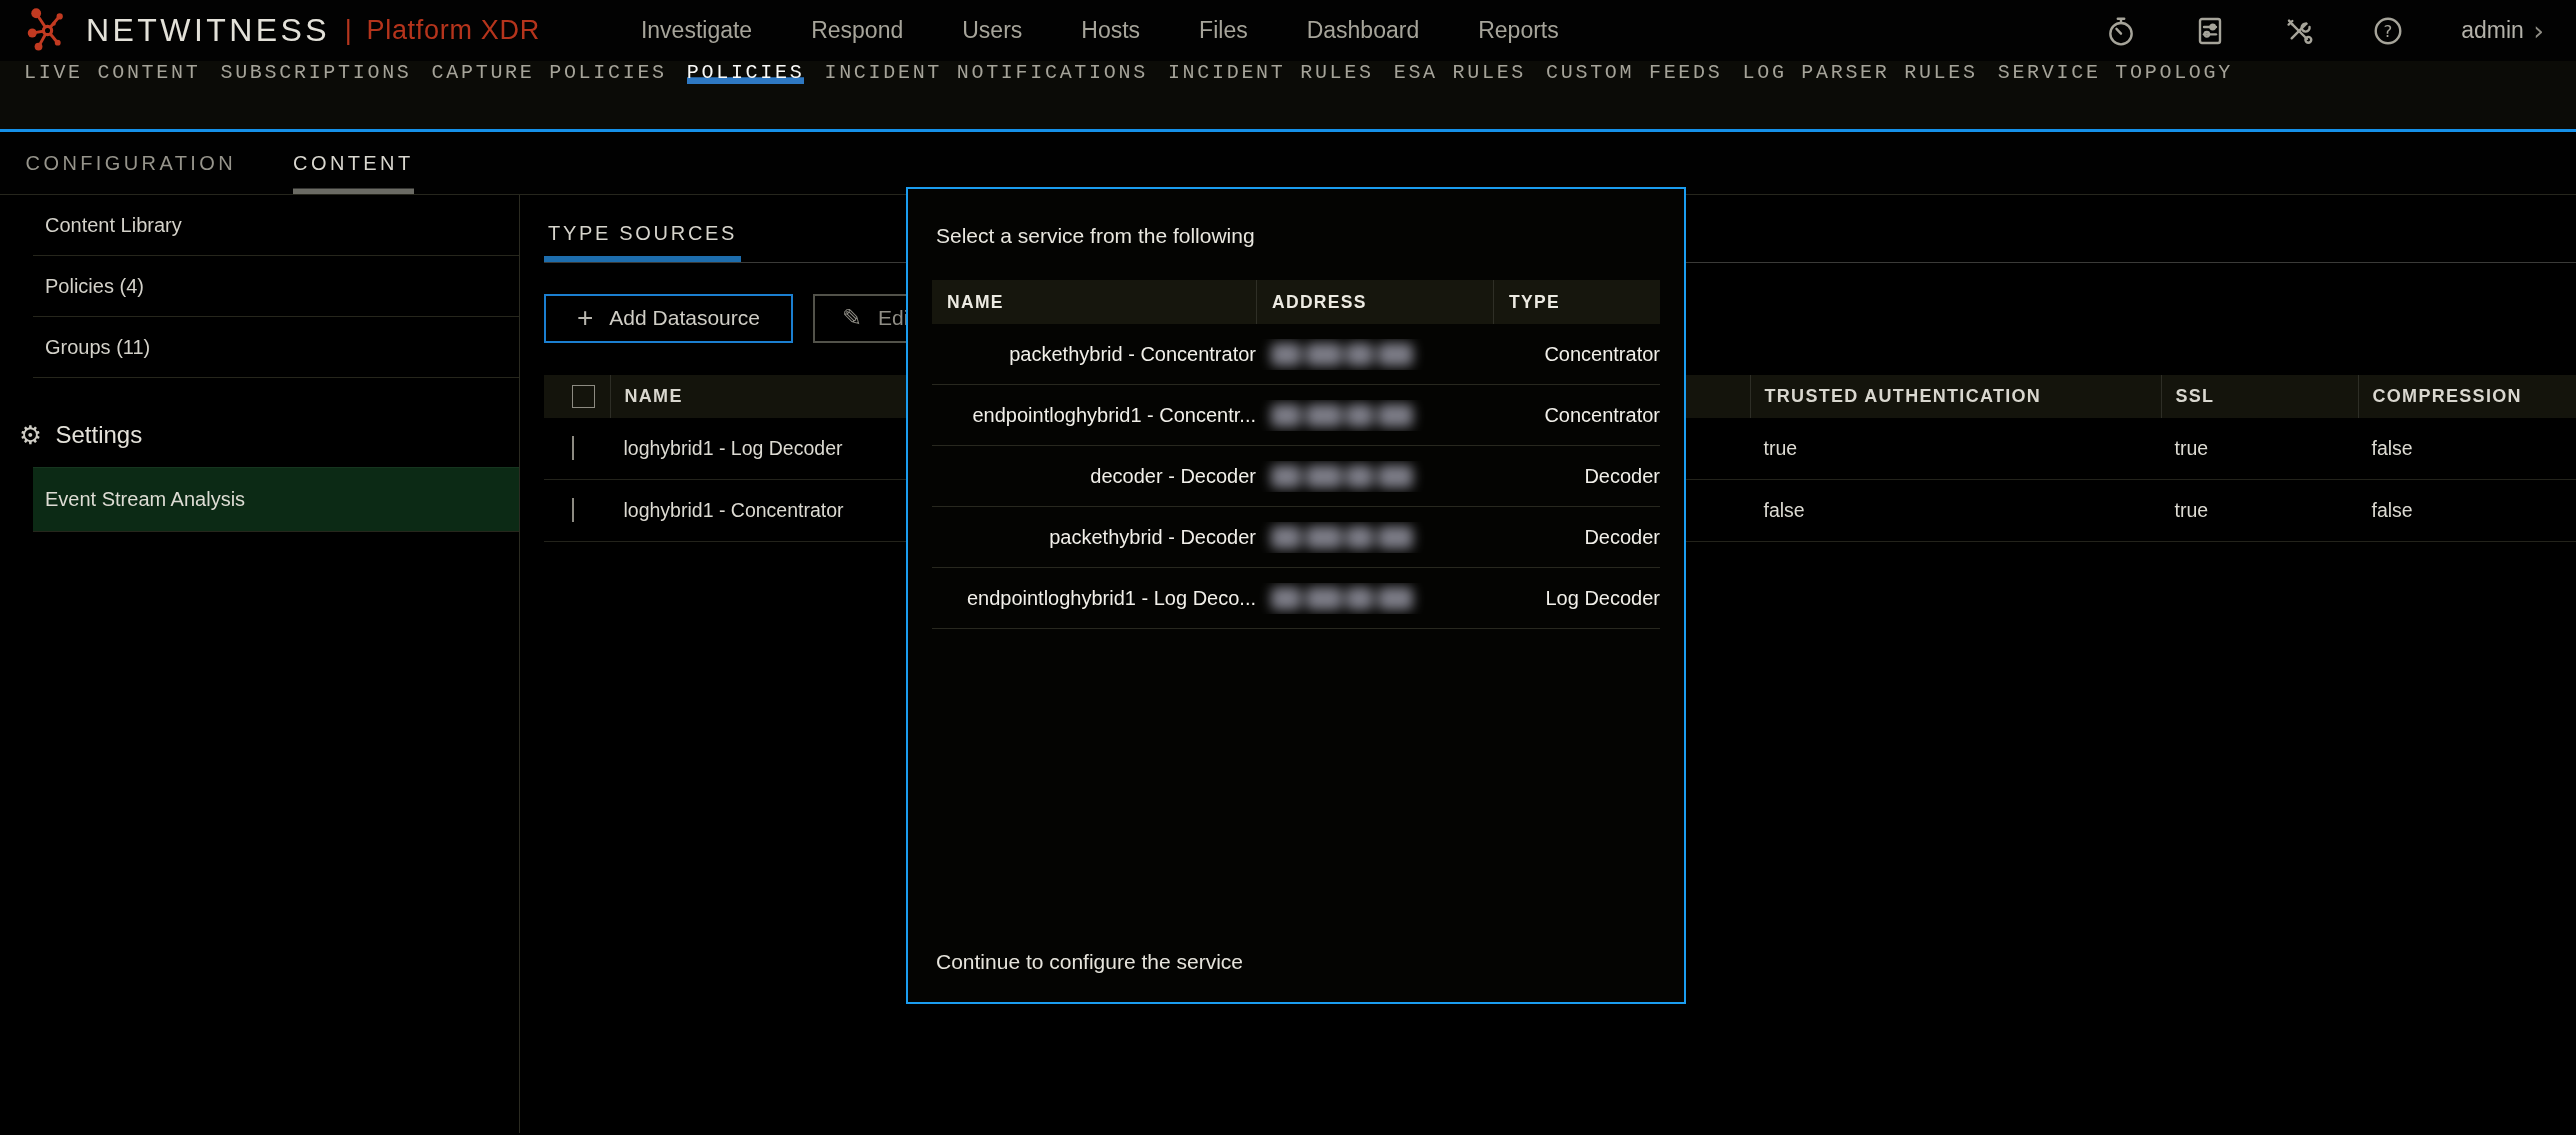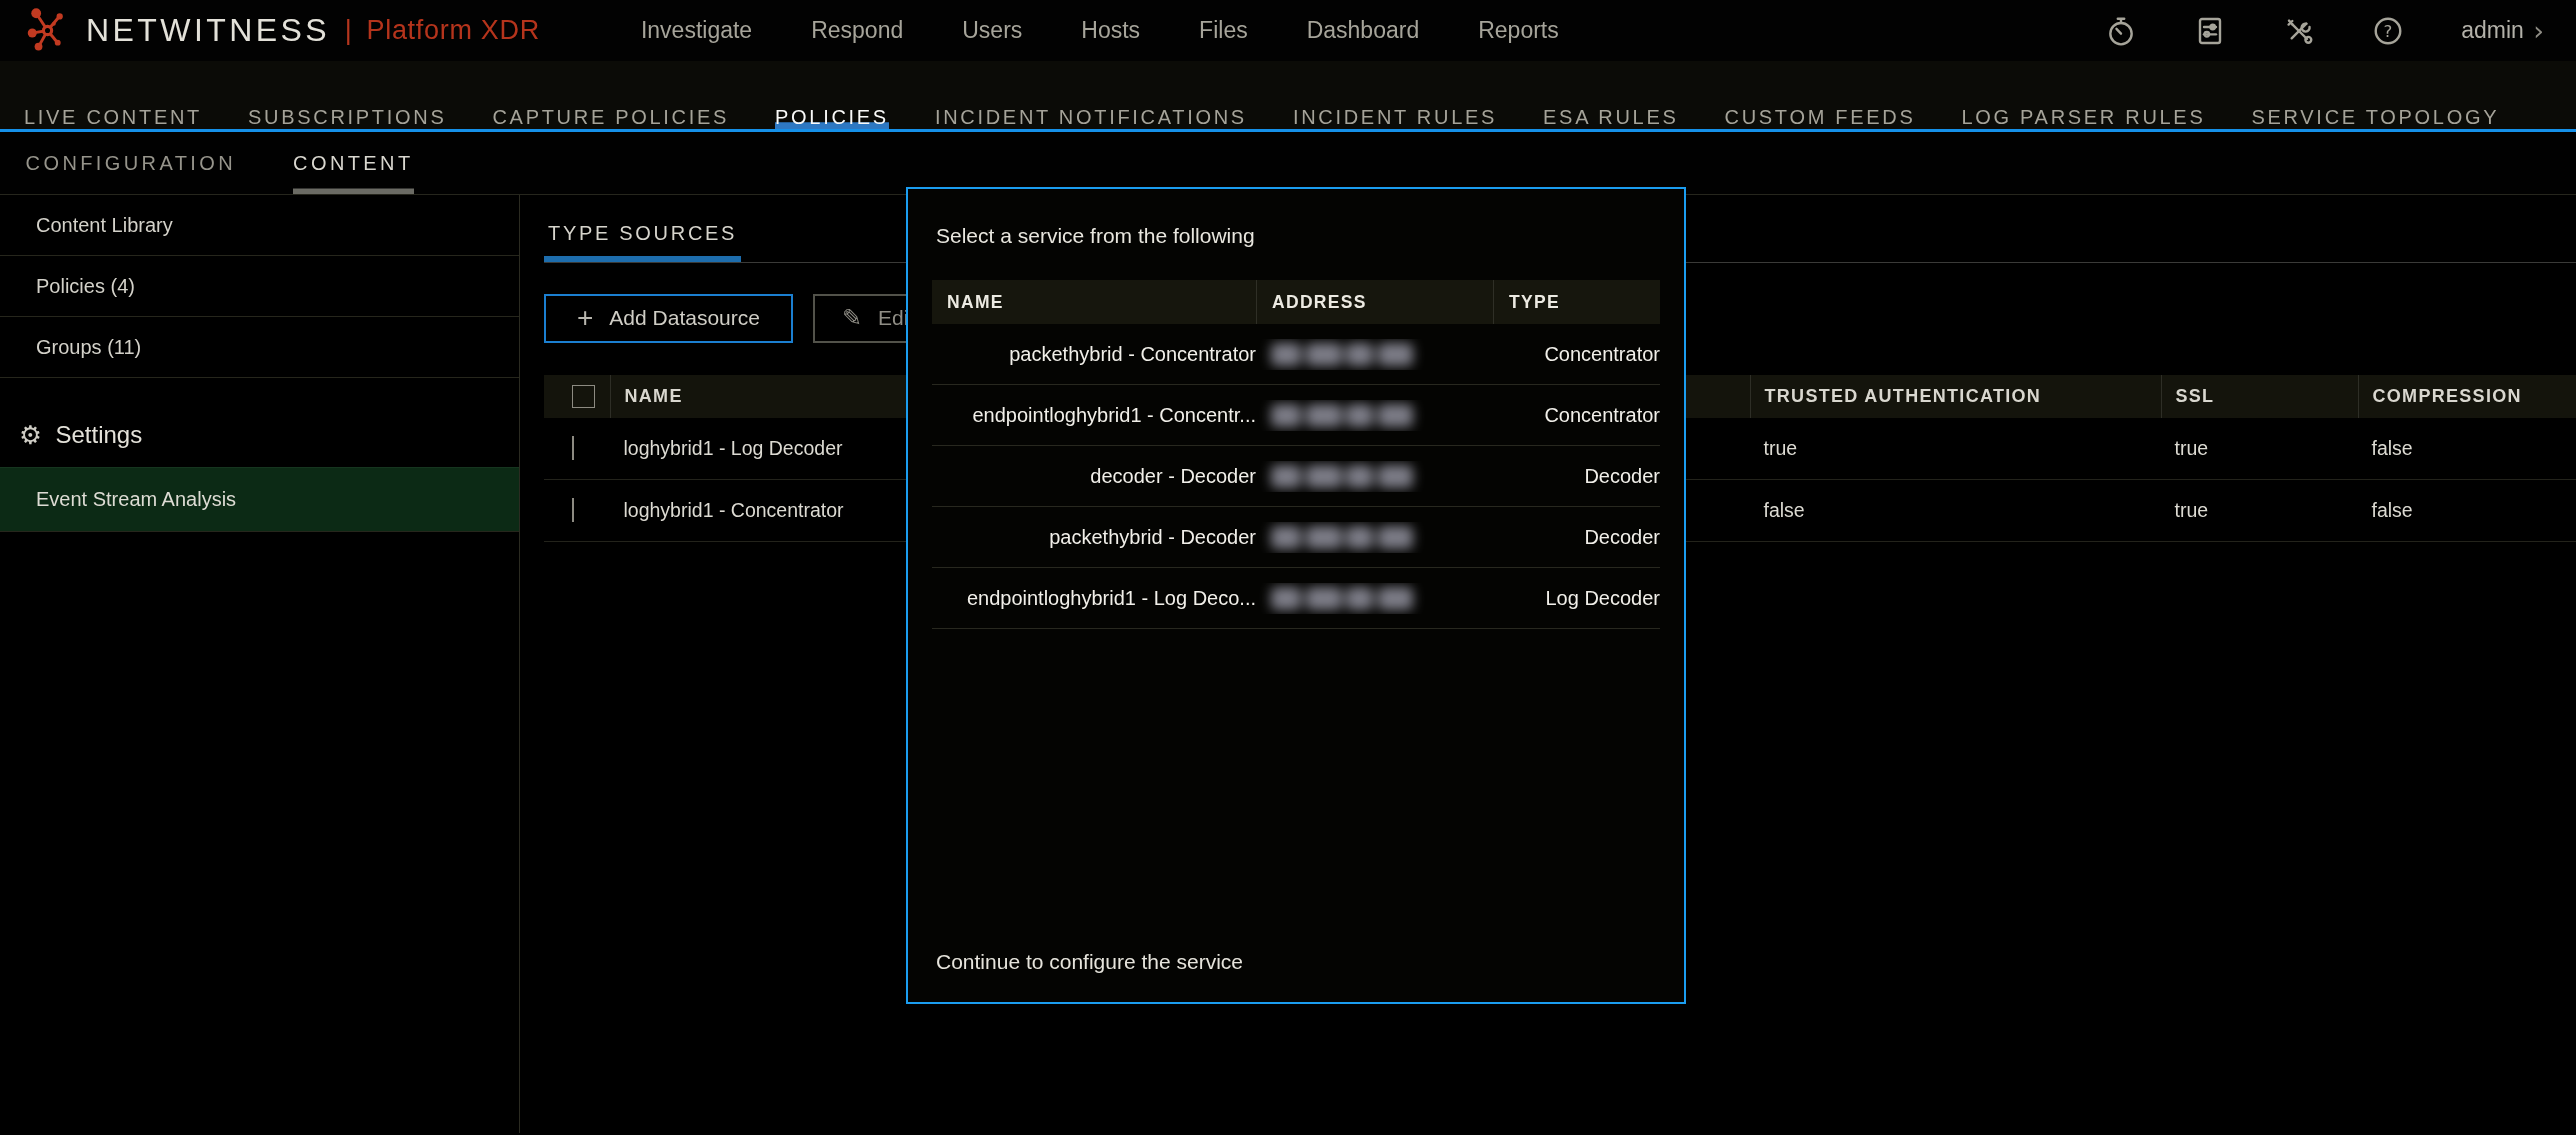--- a/index.html
+++ b/index.html
@@ -15,37 +15,37 @@
   .brand-product { font-size: 27px; color: #b5341c; letter-spacing: 0.7px; }
   .topnav { display: flex; gap: 59px; margin-left: 101px; }
   .topnav-item { font-size: 23px; color: #a6a49a; cursor: pointer; }
   .topbar-right { margin-left: auto; display: flex; align-items: center; gap: 57px; margin-right: 32px; }
   .topbar-right svg { display: block; }
   .admin { display: flex; align-items: center; gap: 9.4px; font-size: 23px; color: #b3b1a9; cursor: pointer; }
   .admin .chev { font-size: 27px; color: #8f8d85; }
 
   
   .nav2 { height: 71px; background: #0b0b07; border-bottom: 3.4px solid #1590e8;
-    display: flex; align-items: flex-end; gap: 46px; padding-left: 24px; }
+    display: flex; align-items: flex-start; gap: 20px; padding-left: 24px; font-family: Liberation Mono, monospace; }
   .nav2-item { display: flex; align-items: center; font-size: 20px; letter-spacing: 2.7px;
     color: #a5a399; cursor: pointer; }
   .nav2-item.active { color: #fafaf8; box-shadow: inset 0 -6.7px 0 #2e78c2; }
 
   
   .nav3 { height: 63px; background: #010101; border-bottom: 1.3px solid #26261d;
     display: flex; align-items: stretch; gap: 57px; padding-left: 25.6px; }
   .nav3-item { display: flex; align-items: center; font-size: 20px; letter-spacing: 3.4px;
     color: #96948b; cursor: pointer; }
   .nav3-item.active { color: #d9d7cf; box-shadow: inset 0 -5.4px 0 #6b6b64; }
 
   
   .layout { display: flex; height: 938px; }
   .sidebar { width: 520px; border-right: 1.3px solid #2b2b21; flex-shrink: 0; }
-  .side-item { height: 61px; display: flex; align-items: center; padding-left: 36px;
-    font-size: 20px; color: #d3d1c9; border-bottom: 1.3px solid #26261c; cursor: pointer; }
+  .side-item { height: 61px; display: flex; align-items: center; padding-left: 12px;
+    font-size: 20px; color: #d3d1c9; border-bottom: 1.3px solid #26261c; cursor: pointer; margin-left: 33px; }
   .settings-header { margin-top: 24px; height: 65px; display: flex; align-items: center;
     gap: 13.5px; padding-left: 19px; font-size: 24px; color: #e4e2da; }
   .gear { font-size: 25.6px; color: #cfcdc5; }
   .side-item.selected { height: 65px; background: #0c2a15; border-top: 1.3px solid #16351f;
     color: #dedcd4; }
 
   
   .main { flex: 1; position: relative; padding: 10.8px 0 0 24px; }
   .main-tabs { height: 57px; border-bottom: 1.3px solid #3a3a38; display: flex; }
   .main-tab { display: inline-flex; align-items: center; padding: 0 4px; font-size: 20px;

